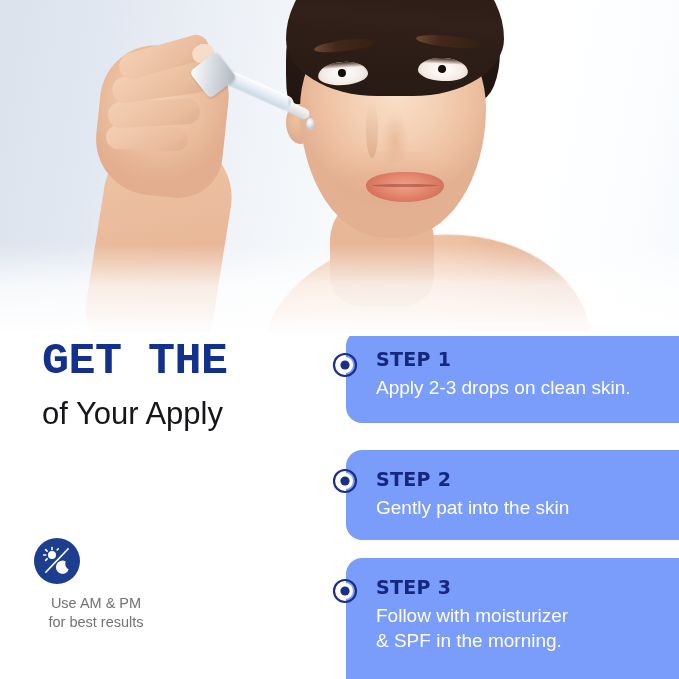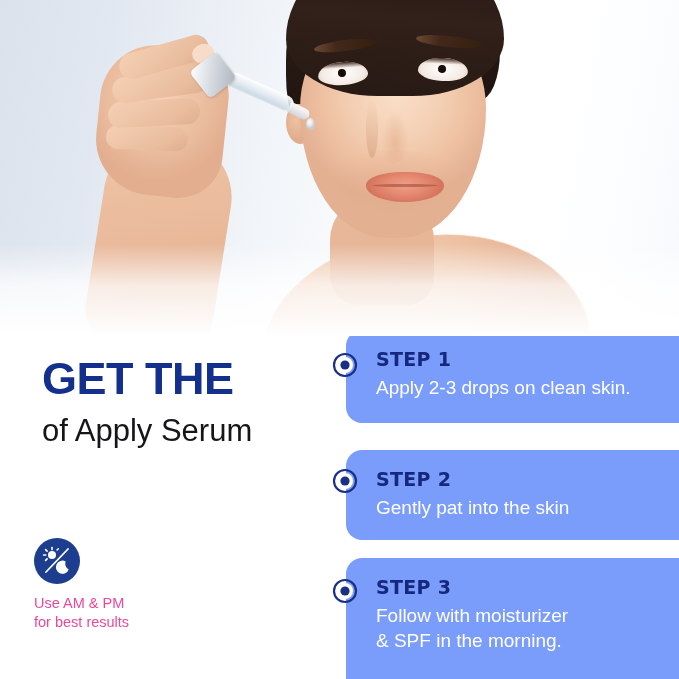--- a/index.html
+++ b/index.html
@@ -209,28 +209,27 @@
     border-radius: 50% 50% 50% 50% / 60% 60% 40% 40%;
   }
 
   
   .headline {
     position: absolute;
     left: 42px; top: 336px;
     width: 300px;
   }
   .headline-line {
-    font-family: Liberation Sans, sans-serif;
+    font-family: Liberation Mono, monospace;
     font-weight: 700;
     font-size: 45px;
     line-height: 52px;
     letter-spacing: -0.5px;
     color: #13308c;
     white-space: nowrap;
-    margin-top: 17px;
   }
   .subhead {
     margin-top: 8px;
     font-family: "Liberation Sans", sans-serif;
     font-weight: 400;
     font-size: 31px;
     line-height: 36px;
     color: #16161a;
     white-space: nowrap;
   }
@@ -248,22 +247,23 @@
     width: 46px; height: 46px;
     border-radius: 50%;
     background: #1d3d8f;
     display: flex; align-items: center; justify-content: center;
     margin-bottom: 10px;
   }
   .feature-text {
     font-family: "Liberation Sans", sans-serif;
     font-size: 14.5px;
     line-height: 19px;
-    color: #ec4899;
+    color: #737373;
     white-space: pre-line;
+    text-align: center;
   }
 
   
   .steps { position: absolute; left: 0; top: 0; width: 679px; height: 679px; }
   .step {
     position: absolute;
     left: 346px;
     width: 350px;
     background: #7a9cfb;
     border-radius: 16px 0 0 16px;
@@ -342,21 +342,21 @@
       <div class="dropper-tip"></div>
       <div class="dropper-cap"></div>
       <div class="drop"></div>
     </div>
 
     <div class="hero-fade-bottom"></div>
   </div>
 
   <div class="headline">
     <div class="headline-line">GET THE</div>
-    <div class="subhead">of Apply Serum</div>
+    <div class="subhead">of Your Apply</div>
   </div>
 
   <div class="features">
 
     <div class="feature">
       <div class="feature-icon">
         <svg width="32" height="32" viewBox="0 0 32 32" aria-hidden="true">
 
           <circle cx="11" cy="10" r="4" fill="#ffffff"></circle>
           <g stroke="#ffffff" stroke-width="1.6" stroke-linecap="round">

